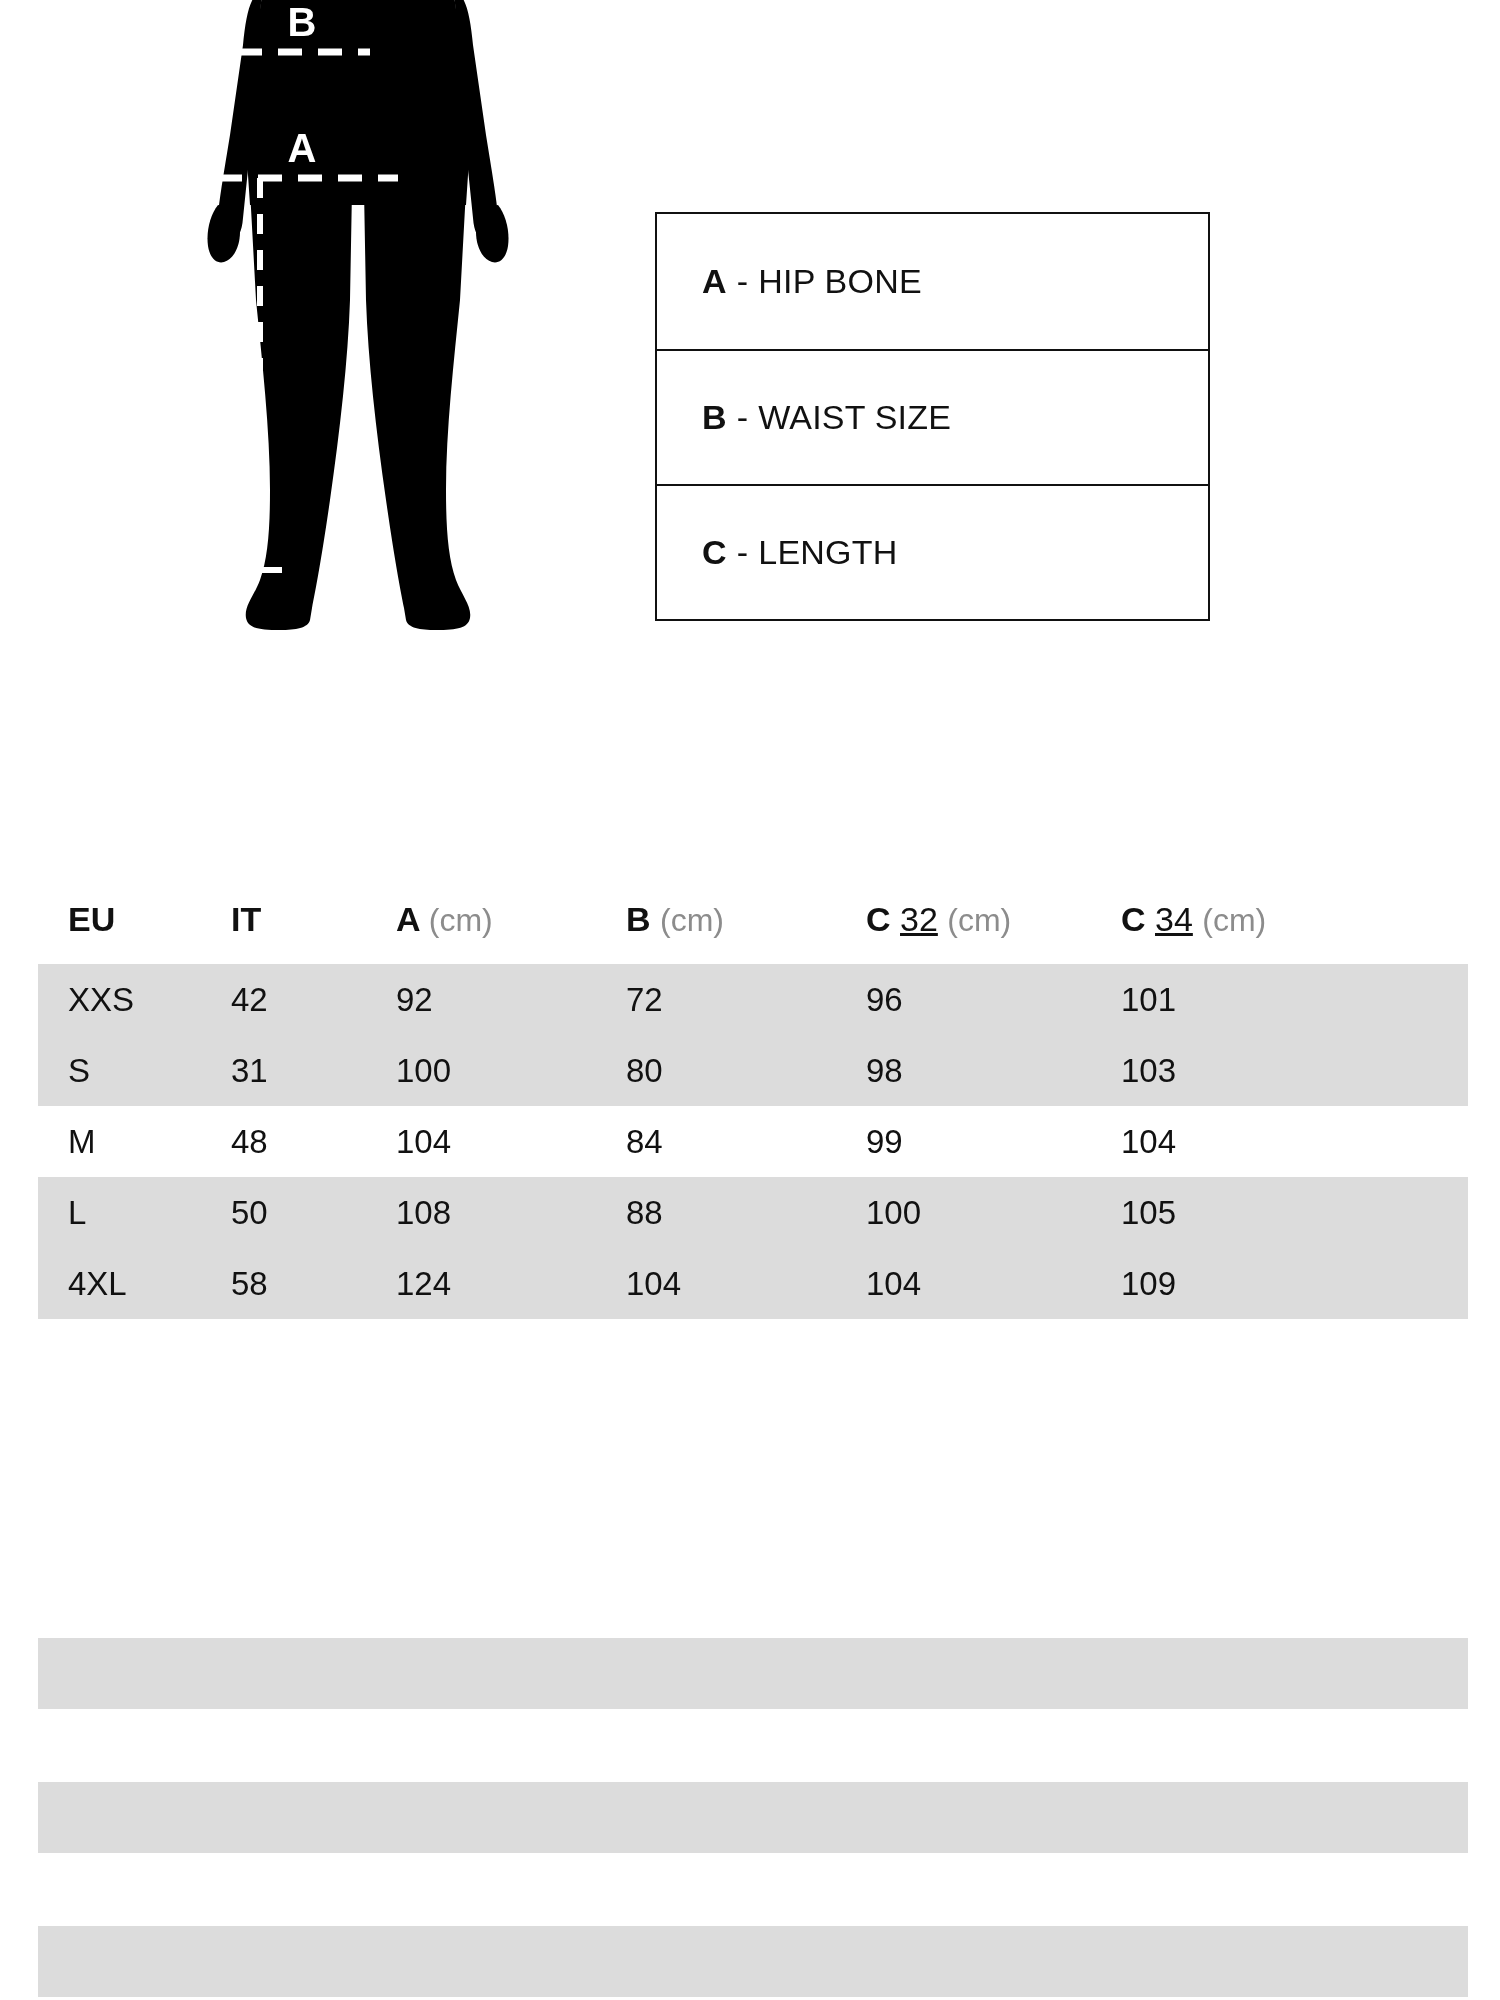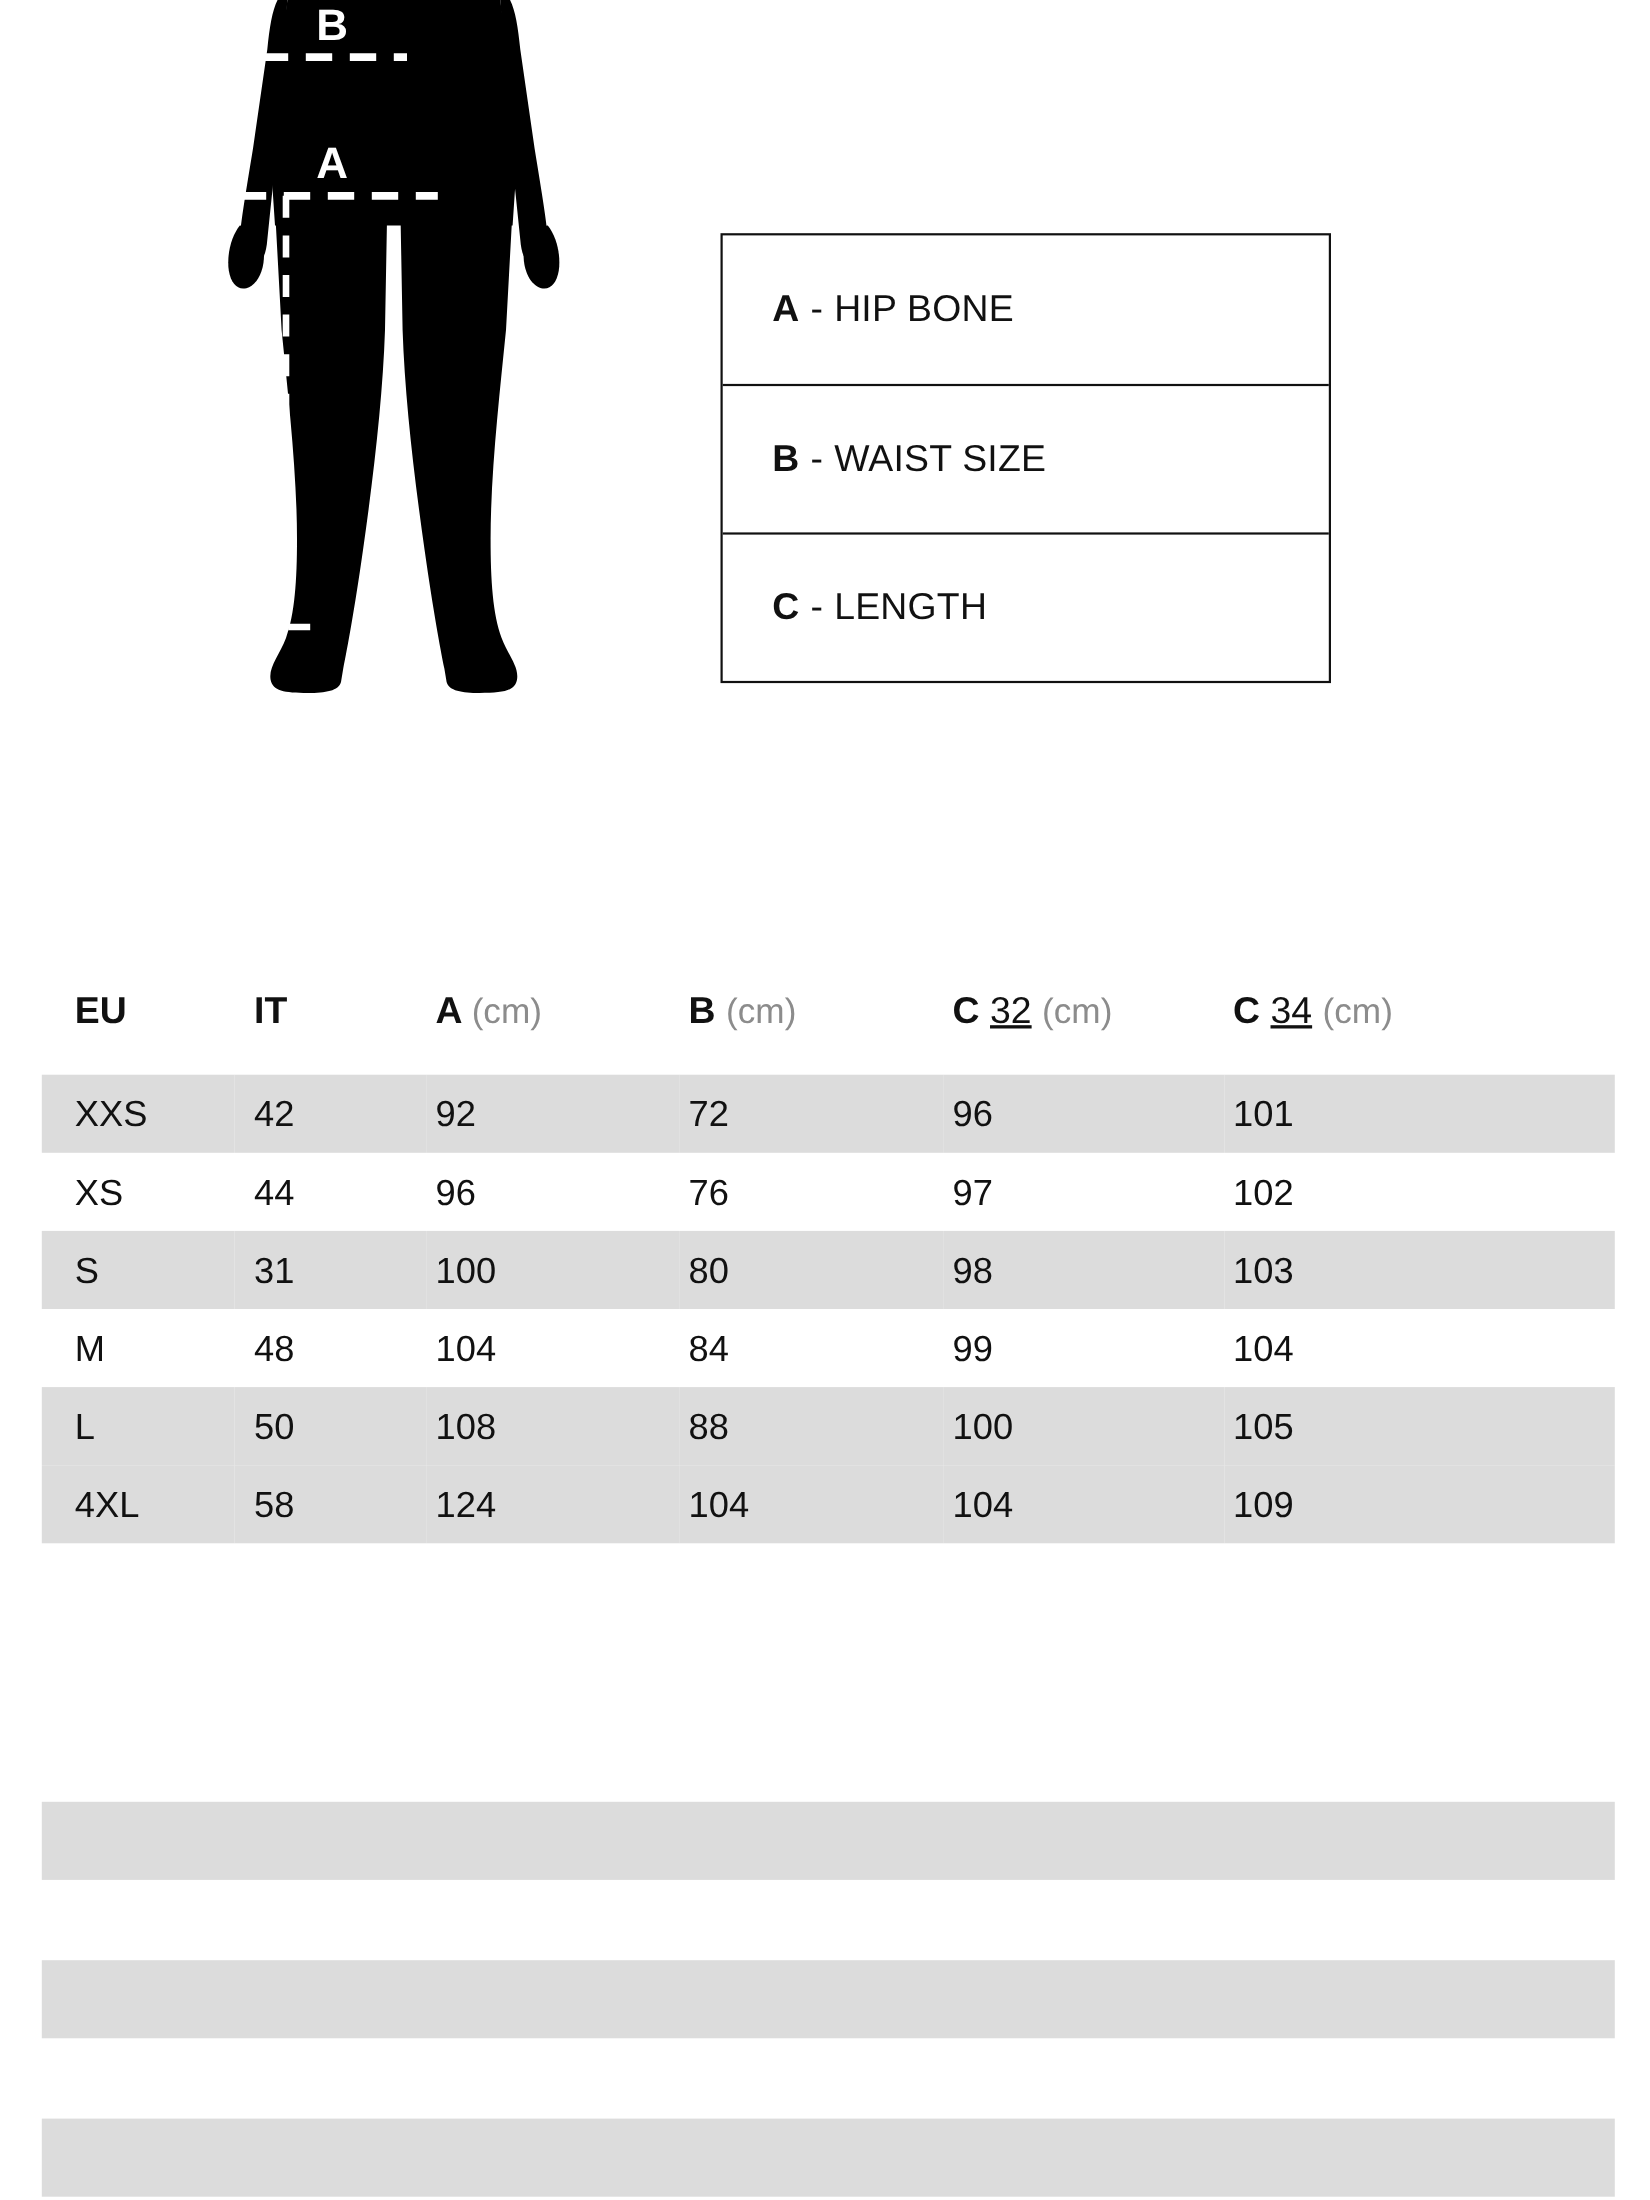--- a/index.html
+++ b/index.html
@@ -84,21 +84,21 @@
     font-weight: normal;
     padding: 0;
     height: 71px;
     vertical-align: middle;
     color: #111111;
   }
   table.size-table thead th {
     height: 78px;
     font-weight: bold;
     font-size: 34px;
-    padding-bottom: 19px;
+    padding-bottom: 6px;
   }
   table.size-table thead th .unit {
     color: #8c8c8c;
     font-weight: normal;
     font-size: 32px;
   }
   table.size-table thead th .num {
     font-weight: normal;
     text-decoration: underline;
   }
@@ -282,28 +282,20 @@
     </thead>
     <tbody>
       <tr class="striped">
         <td>XXS</td>
         <td>42</td>
         <td>92</td>
         <td>72</td>
         <td>96</td>
         <td>101</td>
       </tr>
-      <tr>
-        <td>XS</td>
-        <td>44</td>
-        <td>96</td>
-        <td>76</td>
-        <td>97</td>
-        <td>102</td>
-      </tr>
       <tr class="striped">
         <td>S</td>
         <td>31</td>
         <td>100</td>
         <td>80</td>
         <td>98</td>
         <td>103</td>
       </tr>
       <tr>
         <td>M</td>

